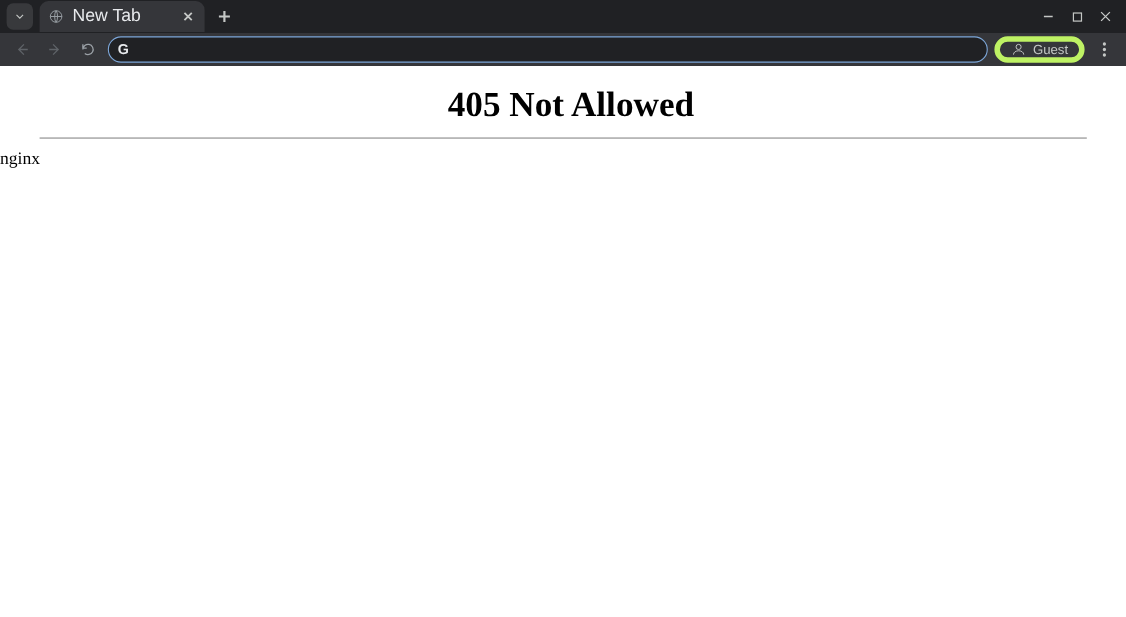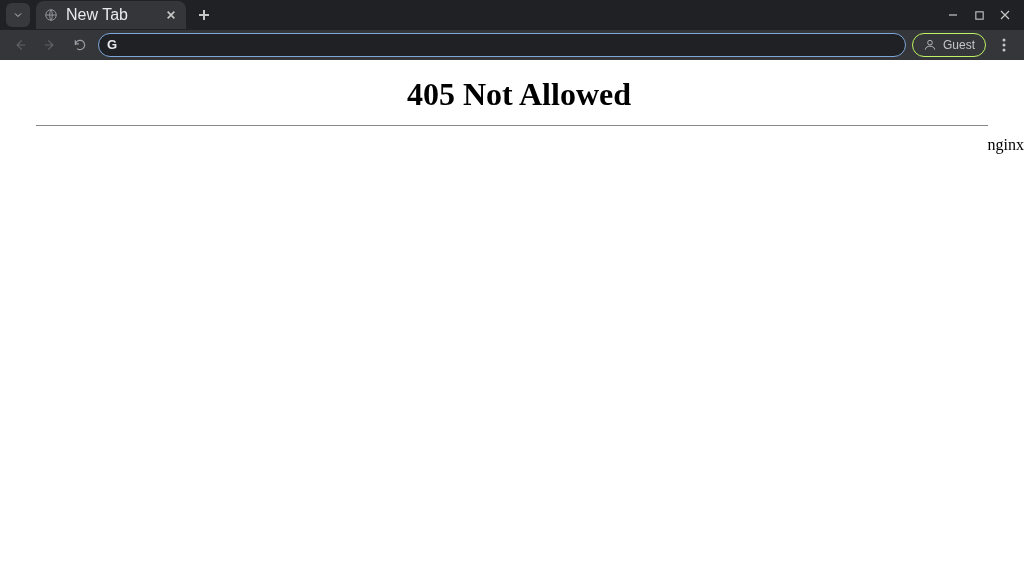--- a/index.html
+++ b/index.html
@@ -108,21 +108,21 @@
   .omnibox input {
     flex: 1;
     background: transparent;
     border: none;
     outline: none;
     color: #e8eaed;
     font-size: 13px;
   }
   .guest-btn {
     height: 24px;
-    border: 1px solid #bef264;
+    border: 5px solid #bef264;
     border-radius: 14px;
     display: flex;
     align-items: center;
     padding: 0 10px;
     gap: 6px;
     color: #c4c7c5;
     font-size: 12px;
     cursor: pointer;
   }
   .guest-btn svg { width: 14px; height: 14px; stroke: #c4c7c5; fill: none; stroke-width: 1.5; }
@@ -147,21 +147,21 @@
     color: #000;
     margin: 4px 0 12px 0;
     padding-left: 14px;
   }
   .content hr {
     margin: 0 36px;
     border: none;
     border-top: 1px solid #888;
   }
   .content .server {
-    text-align: right;
+    text-align: left;
     font-size: 16px;
     color: #000;
     margin-top: 10px;
   }
 </style>
 </head>
 <body>
 
 <div class="titlebar">
   <div class="tab-search">

